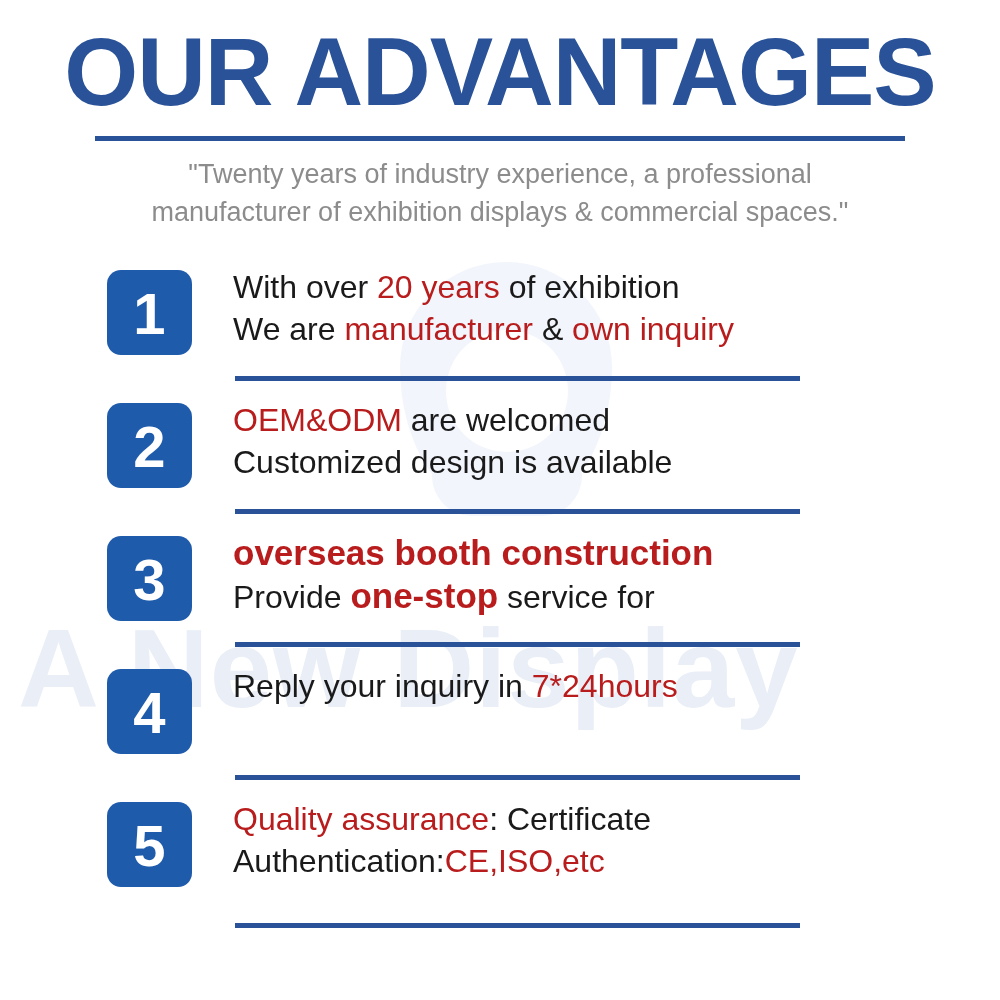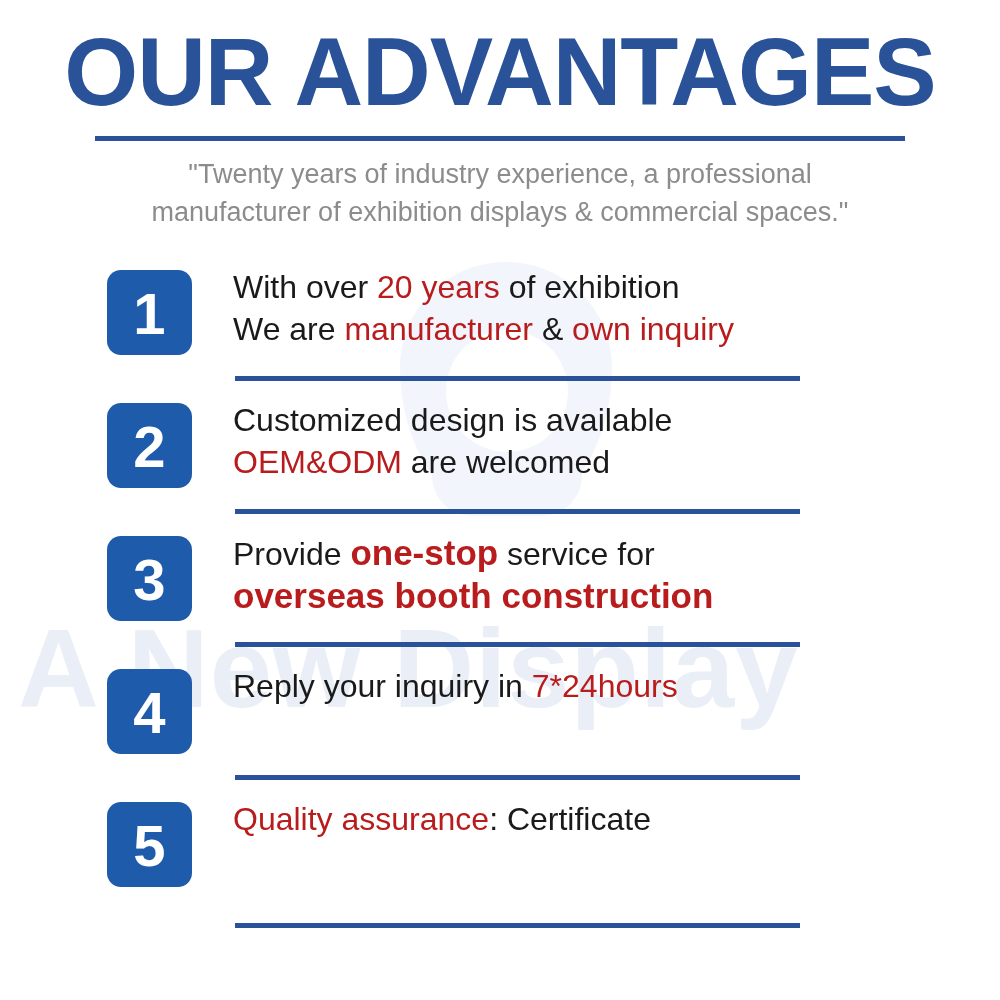--- a/index.html
+++ b/index.html
@@ -207,48 +207,49 @@
             <div class="adv-line"><span class="dark">With over </span><span class="red">20 years</span><span class="dark"> of exhibition</span></div>
             <div class="adv-line"><span class="dark">We are </span><span class="red">manufacturer</span><span class="dark"> &amp; </span><span class="red">own inquiry</span></div>
           </div>
         </div>
         <div class="sep" style="top: 376px;"></div>
         <div class="adv-row" style="top: 403px;">
           <div class="badge-wrap">
             <div class="badge-num">2</div>
           </div>
           <div class="adv-text">
+            <div class="adv-line"><span class="red">OEM&amp;ODM</span><span class="dark"> are welcomed</span></div>
             <div class="adv-line"><span class="dark">Customized design is available</span></div>
-            <div class="adv-line"><span class="red">OEM&amp;ODM</span><span class="dark"> are welcomed</span></div>
           </div>
         </div>
         <div class="sep" style="top: 509px;"></div>
         <div class="adv-row" style="top: 536px;">
           <div class="badge-wrap">
             <div class="badge-num">3</div>
           </div>
           <div class="adv-text">
+            <div class="adv-line"><span class="red b big">overseas booth construction</span></div>
             <div class="adv-line"><span class="dark">Provide </span><span class="red b big">one-stop</span><span class="dark"> service for</span></div>
-            <div class="adv-line"><span class="red b big">overseas booth construction</span></div>
           </div>
         </div>
         <div class="sep" style="top: 642px;"></div>
         <div class="adv-row" style="top: 669px;">
           <div class="badge-wrap">
             <div class="badge-num">4</div>
           </div>
           <div class="adv-text">
             <div class="adv-line"><span class="dark">Reply your inquiry in </span><span class="red">7*24hours</span></div>
           </div>
         </div>
         <div class="sep" style="top: 775px;"></div>
         <div class="adv-row" style="top: 802px;">
           <div class="badge-wrap">
             <div class="badge-num">5</div>
           </div>
           <div class="adv-text">
             <div class="adv-line"><span class="red">Quality assurance</span><span class="dark">: Certificate</span></div>
+            <div class="adv-line"><span class="dark">Authentication:</span><span class="red">CE,ISO,etc</span></div>
           </div>
         </div>
         <div class="sep" style="top: 923px;"></div>
       </div>
   </div>
 </div>
 
 </body></html>

